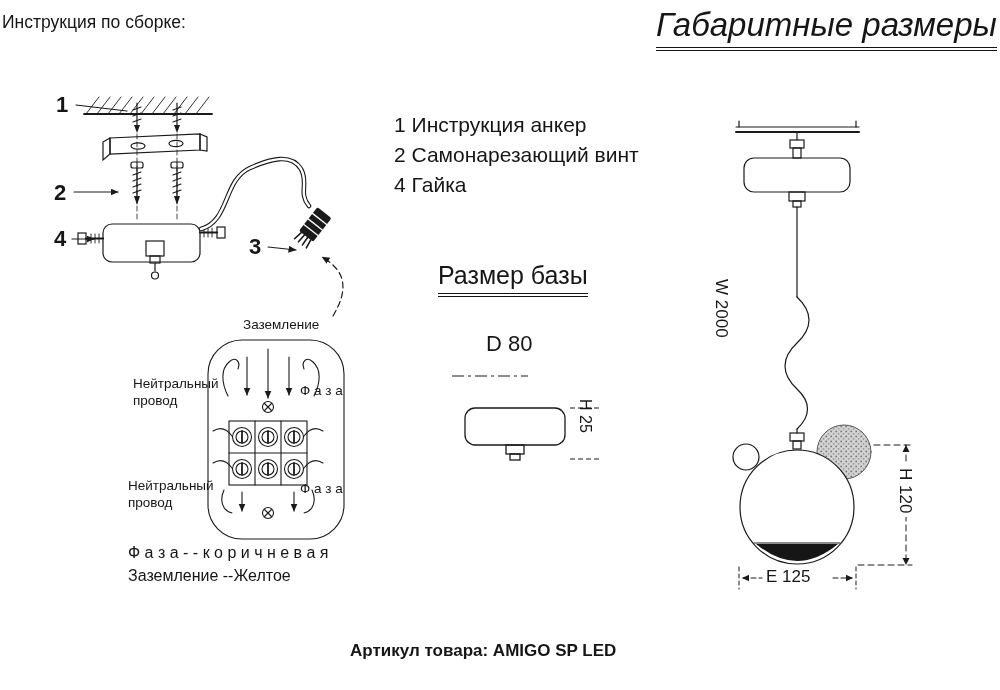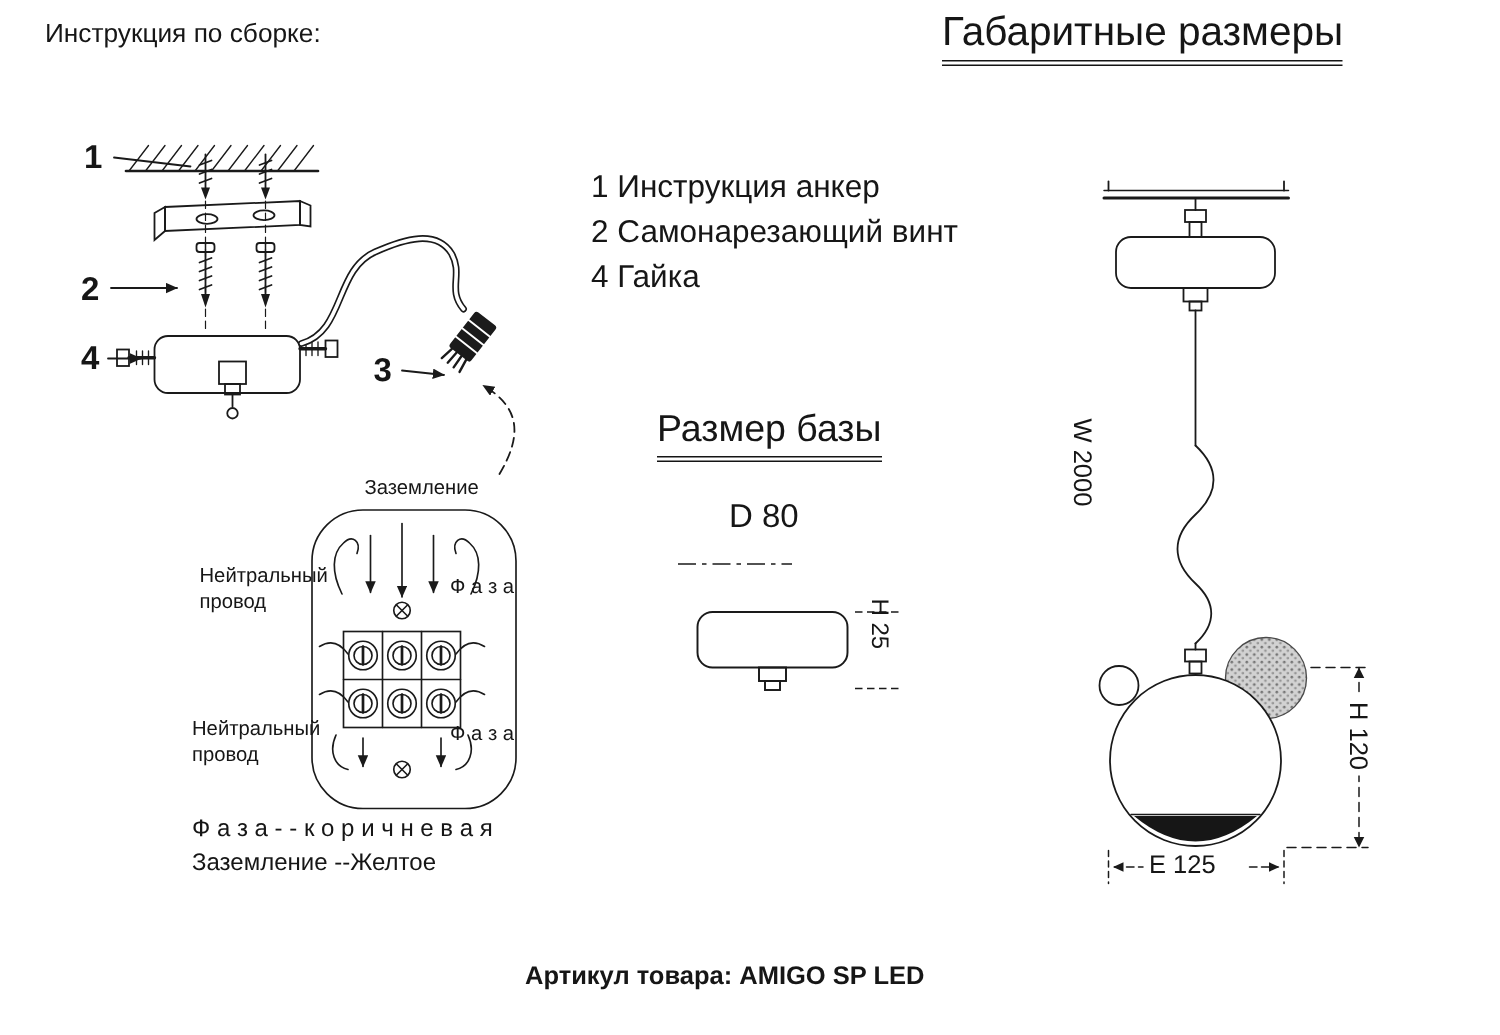--- a/index.html
+++ b/index.html
@@ -2,28 +2,28 @@
 <html><head>
 <meta charset="utf-8">
 <style>
   * { margin:0; padding:0; box-sizing:border-box; }
   html,body { background:#fff; }
   body { font-family:"Liberation Sans", sans-serif; color:#161616; }
   .page { position:relative; width:1000px; height:690px; background:#fff; overflow:hidden; }
   .art { position:absolute; left:0; top:0; }
   .abs { position:absolute; white-space:nowrap; }
 
-  .hdr-left  { left:30px;  top:12px;  font-size:17.5px; }
-  .hdr-right { left:628px; top:6px;   font-size:27px; }
+  .hdr-left  { left:2px;  top:12px;  font-size:17.5px; }
+  .hdr-right { left:656px; top:6px;   font-size:33px;font-style:italic; }
   .u2 { display:inline-block; padding-bottom:2px; border-bottom:1.5px solid #141414; }
   .u1 { display:inline-block; padding-bottom:3px; border-bottom:1.5px solid #141414; }
 
   .parts { left:394px; top:110px; font-size:21px; line-height:30px; }
 
-  .base-title { left:438px; top:272px; font-size:25px; }
+  .base-title { left:438px; top:261px; font-size:25px; }
   .d80  { left:486px; top:331px; font-size:22px; }
 
   .vert { writing-mode:vertical-rl; }
   .h25   { left:576px; top:399px; font-size:16px; }
   .w2000 { left:711px; top:279px; font-size:17px; }
   .h120  { left:894px; top:464px; font-size:17px; background:#fff; padding:4px 1px; }
   .e125  { left:766px; top:567px; font-size:17px; }
 
   .co { font-size:22px; font-weight:bold; }
   .co1 { left:56px;  top:92px; }

